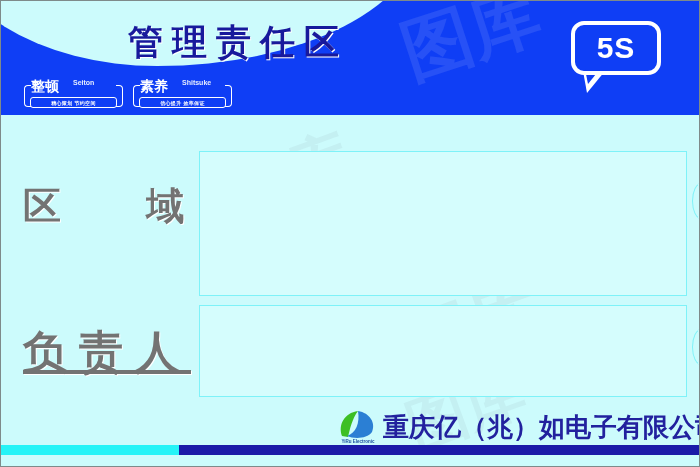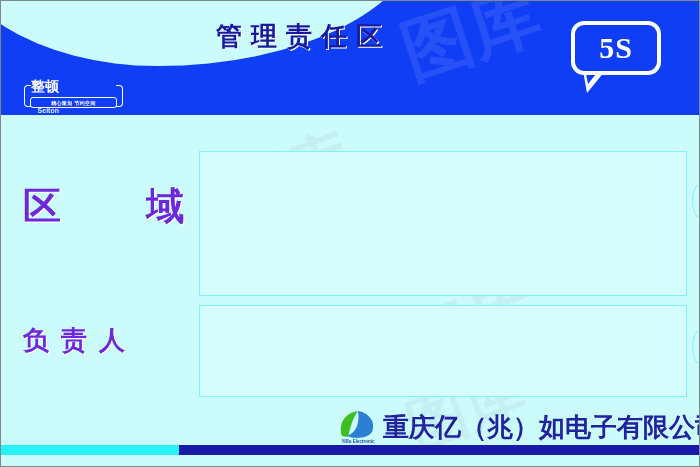--- a/index.html
+++ b/index.html
@@ -37,25 +37,25 @@
   .header-ellipse-inner {
     position: absolute;
     left: -60px; top: -70px;
     width: 480px; height: 135px;
     background: #ccfbfc;
     border-radius: 0 0 55% 45% / 0 0 100% 100%;
   }
 
   .board-title {
     position: absolute;
-    left: 60px; top: 18px;
+    left: 72px; top: 18px;
     width: 330px;
-    text-align: right;
-    font-family: "DejaVu Sans", sans-serif;
-    font-size: 26px;
+    text-align: center;
+    font-family: "DejaVu Sans", sans-serif;
+    font-size: 35px;
     font-weight: bold;
     letter-spacing: 9px;
     color: #18199c;
     text-shadow: 1px 1px 0 #ffffff;
     white-space: nowrap;
   }
 
   
   .wm-header {
     position: absolute;
@@ -74,21 +74,21 @@
     position: absolute;
     left: 570px; top: 20px;
     width: 90px; height: 54px;
     border: 4px solid #ffffff;
     border-radius: 13px;
     display: flex;
     align-items: center;
     justify-content: center;
   }
   .badge-5s-text {
-    font-family: Liberation Serif, serif;
+    font-family: Liberation Sans, sans-serif;
     font-size: 30px;
     font-weight: bold;
     color: #ffffff;
     letter-spacing: 1px;
     line-height: 1;
   }
   .badge-5s-tail {
     position: absolute;
     left: 582px; top: 70px;
     width: 0; height: 0;
@@ -124,24 +124,22 @@
     width: 7px; height: 22px;
     border: 1.4px solid #ffffff;
   }
   .s-bracket-l { left: 5px; border-right: none; border-radius: 4px 0 0 4px; }
   .s-bracket-r { right: 5px; border-left: none; border-radius: 0 4px 4px 0; }
 
   .s-head {
     position: absolute;
     left: 12px; top: 0px;
     display: flex;
-    align-items: flex-end;
     gap: 14px;
     white-space: nowrap;
-    flex-direction: column;
   }
   .s-cn {
     font-family: "DejaVu Sans", sans-serif;
     font-size: 14px;
     font-weight: bold;
     color: #ffffff;
     line-height: 1;
   }
   .s-en {
     font-family: "Liberation Sans", sans-serif;
@@ -180,33 +178,34 @@
 
   .field-row { position: absolute; left: 0; width: 700px; }
   .row-area { top: 14px; height: 160px; }
   .row-owner { top: 186px; height: 100px; }
 
   .field-label {
     position: absolute;
     left: 22px;
     font-family: "DejaVu Sans", sans-serif;
     font-weight: bold;
-    color: #6d28d9;
+    color: #737373;
     text-shadow: 1px 1px 0 #ffffff;
     white-space: nowrap;
   }
   .row-area .field-label {
     top: 52px;
     font-size: 38px;
     letter-spacing: 36px;
   }
   .row-owner .field-label {
     top: 22px;
-    font-size: 26px;
+    font-size: 44px;
     letter-spacing: 12px;
+    text-decoration: underline;
   }
 
   .field-box {
     position: absolute;
     left: 198px;
     width: 488px;
     border: 1px solid #7ef2f8;
     background: #d5fdfd;
   }
   .row-area .field-box { top: 22px; height: 145px; }
@@ -323,20 +322,29 @@
         <span class="s-head">
           <span class="s-cn">整顿</span>
           <span class="s-en">Seiton</span>
         </span>
         <span class="s-sub">精心策划  节约空间</span>
       </div>
 
 
 
 
+      <div class="s-item">
+        <span class="s-bracket-l"></span>
+        <span class="s-bracket-r"></span>
+        <span class="s-head">
+          <span class="s-cn">素养</span>
+          <span class="s-en">Shitsuke</span>
+        </span>
+        <span class="s-sub">信心提升  效率保证</span>
+      </div>
 
     </div>
   </div>
 
   <div class="body-area">
 
     <div class="wm-body wm-b1">图库</div>
     <div class="wm-body wm-b2">图库</div>
     <div class="wm-body wm-b3">图库</div>
 

